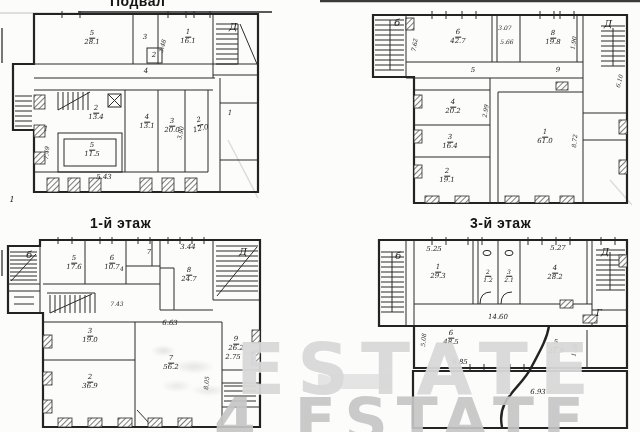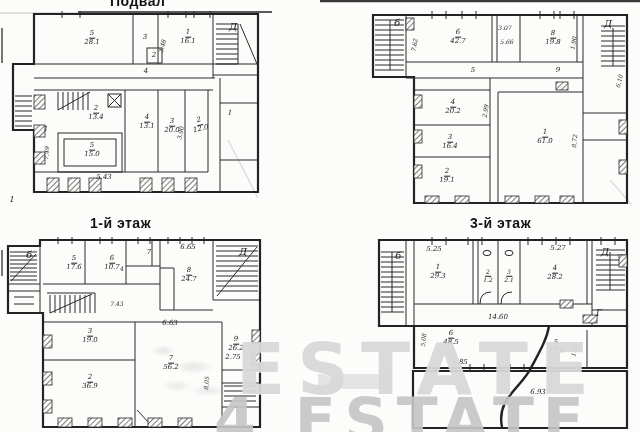--- a/index.html
+++ b/index.html
@@ -180,21 +180,21 @@
       </div>
       <div class="lbl" style="left: 181px; top: 133px; transform: translate(-50%, -50%) rotate(-78deg); font-size: 6px;">3.90</div>
       <div class="lbl" style="left: 200px; top: 125px; transform: translate(-50%, -50%) rotate(-12deg);">
         <span class="num">2</span>
         <span class="area">12.0</span>
       </div>
       <div class="lbl" style="left: 230px; top: 114px; transform: translate(-50%, -50%);">1</div>
       <div class="lbl" style="left: 46px; top: 130px; transform: translate(-50%, -50%);">1</div>
       <div class="lbl" style="left: 92px; top: 150px; transform: translate(-50%, -50%);">
         <span class="num">5</span>
-        <span class="area">15.0</span>
+        <span class="area">11.5</span>
       </div>
       <div class="lbl" style="left: 47px; top: 153px; transform: translate(-50%, -50%) rotate(-85deg); font-size: 6px;">7.49</div>
       <div class="lbl" style="left: 104px; top: 178px; transform: translate(-50%, -50%);">5.43</div>
       <div class="lbl" style="left: 12px; top: 200px; transform: translate(-50%, -50%); font-size: 8px;">1</div>
       <div class="lbl" style="left: 397px; top: 23px; transform: translate(-50%, -50%); font-size: 10px;">б</div>
       <div class="lbl" style="left: 415px; top: 45px; transform: translate(-50%, -50%) rotate(-80deg); font-size: 6px;">7.62</div>
       <div class="lbl" style="left: 458px; top: 37px; transform: translate(-50%, -50%);">
         <span class="num">6</span>
         <span class="area">42.7</span>
       </div>
@@ -231,21 +231,21 @@
       <div class="lbl" style="left: 74px; top: 263px; transform: translate(-50%, -50%);">
         <span class="num">5</span>
         <span class="area">17.6</span>
       </div>
       <div class="lbl" style="left: 112px; top: 263px; transform: translate(-50%, -50%);">
         <span class="num">6</span>
         <span class="area">10.7</span>
       </div>
       <div class="lbl" style="left: 122px; top: 269px; transform: translate(-50%, -50%); font-size: 6px;">4</div>
       <div class="lbl" style="left: 149px; top: 253px; transform: translate(-50%, -50%);">7</div>
-      <div class="lbl" style="left: 188px; top: 248px; transform: translate(-50%, -50%);">6.65</div>
+      <div class="lbl" style="left: 188px; top: 248px; transform: translate(-50%, -50%);">3.44</div>
       <div class="lbl" style="left: 189px; top: 275px; transform: translate(-50%, -50%);">
         <span class="num">8</span>
         <span class="area">24.7</span>
       </div>
       <div class="lbl" style="left: 243px; top: 252px; transform: translate(-50%, -50%); font-size: 10px;">Д</div>
       <div class="lbl" style="left: 117px; top: 304px; transform: translate(-50%, -50%); font-size: 6px;">7.43</div>
       <div class="lbl" style="left: 90px; top: 336px; transform: translate(-50%, -50%);">
         <span class="num">3</span>
         <span class="area">19.0</span>
       </div>

